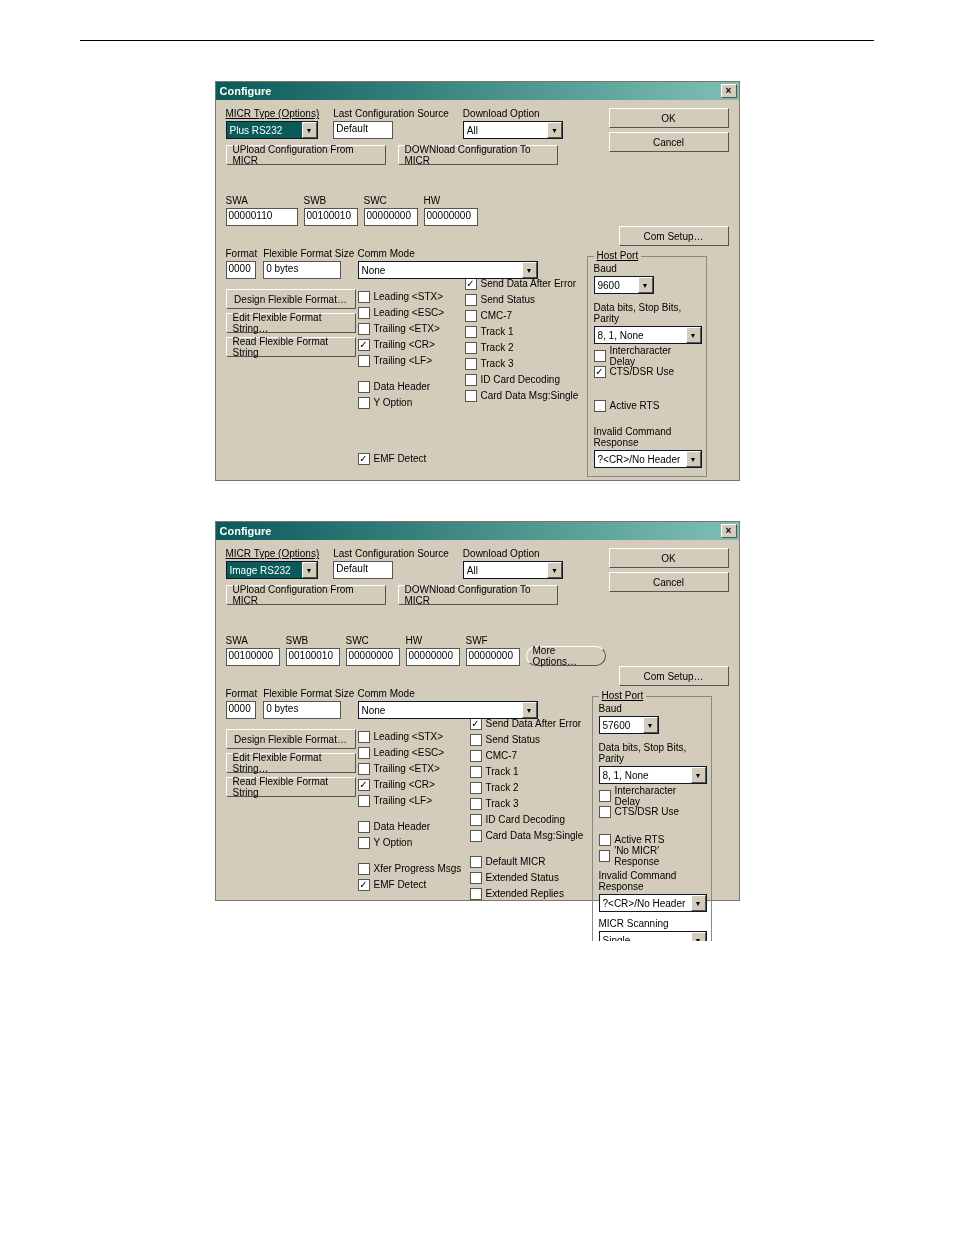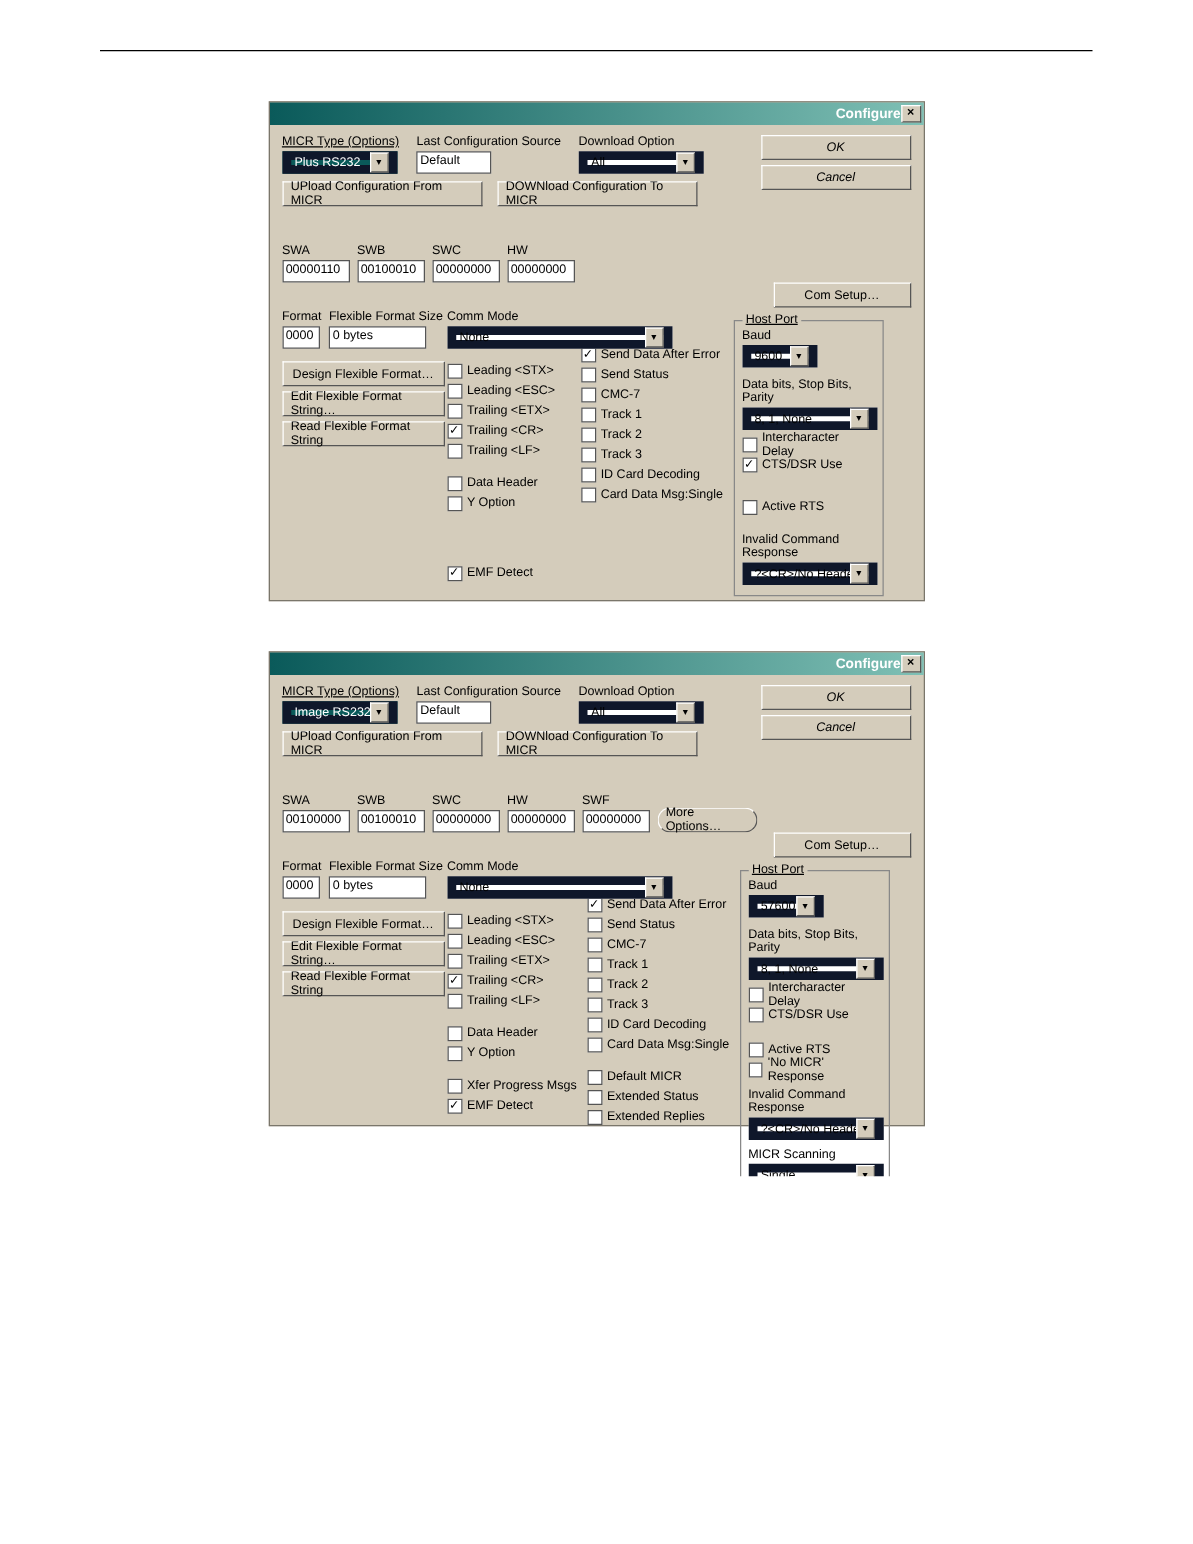--- a/index.html
+++ b/index.html
@@ -28,21 +28,21 @@
   .titlebar {
     height: 18px;
     background: linear-gradient(to right, #0a5a5a, #7fc0b5);
     color: #fff;
     display: flex;
     align-items: center;
     padding: 0 2px 0 4px;
     font-weight: bold;
     font-size: 11px;
   }
-  .titlebar .title { flex: 1; text-align: right; }
+  .titlebar .title { flex: 1; }
   .titlebar .xbtn {
     width: 16px; height: 14px;
     background: #d4ccbb;
     border: 1px solid #fff;
     border-right-color: #555; border-bottom-color: #555;
     display: flex; align-items: center; justify-content: center;
     font-size: 10px; color: #000; font-weight: bold;
     line-height: 1;
   }
   .body {
@@ -60,21 +60,21 @@
     height: 18px;
     background: #fff;
     border: 1px solid #555;
     padding: 1px 2px;
     font-size: 10px;
     font-family: inherit;
   }
   .field-combo {
     height: 18px;
     background: #fff;
-    border: 7px solid #0f172a;
+    border: 1px solid #0f172a;
     display: flex;
     align-items: center;
     padding: 0 0 0 3px;
     font-size: 10px;
     position: relative;
   }
   .field-combo .combotext { flex: 1; white-space: nowrap; overflow: hidden; }
   .field-combo .combobtn {
     width: 15px; height: 16px;
     background: #d4ccbb;
@@ -134,21 +134,21 @@
   .right-col {
     position: absolute;
     right: 10px;
     top: 8px;
     width: 120px;
     display: flex;
     flex-direction: column;
     align-items: stretch;
     gap: 4px;
   }
-  .right-col .btn { width: 100%; font-style: italic; }
+  .right-col .btn { width: 100%; }
   .midgrid {
     display: flex;
     gap: 2px;
     margin-top: 22px;
   }
   .midgrid .gcol { display: flex; flex-direction: column; }
 </style>
 </head>
 <body>
 
@@ -188,21 +188,21 @@
     </div>
 
     <div class="right-col">
       <span class="btn">OK</span>
       <span class="btn">Cancel</span>
     </div>
 
     <div class="row" style="margin-top:30px; gap:6px;">
       <div class="col">
             <span class="lbl">SWA</span>
-        <div class="field-input" style="width:54px;">00000110</div>
+        <div class="field-input" style="width:72px;">00000110</div>
           </div>
       <div class="col">
             <span class="lbl">SWB</span>
         <div class="field-input" style="width:54px;">00100010</div>
           </div>
       <div class="col">
             <span class="lbl">SWC</span>
         <div class="field-input" style="width:54px;">00000000</div>
           </div>
       <div class="col">

